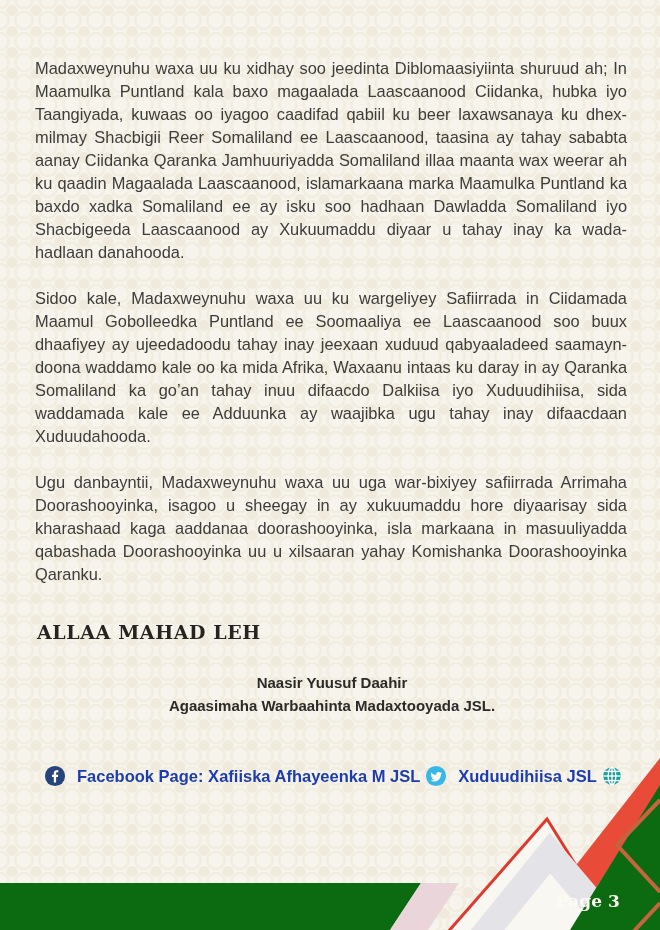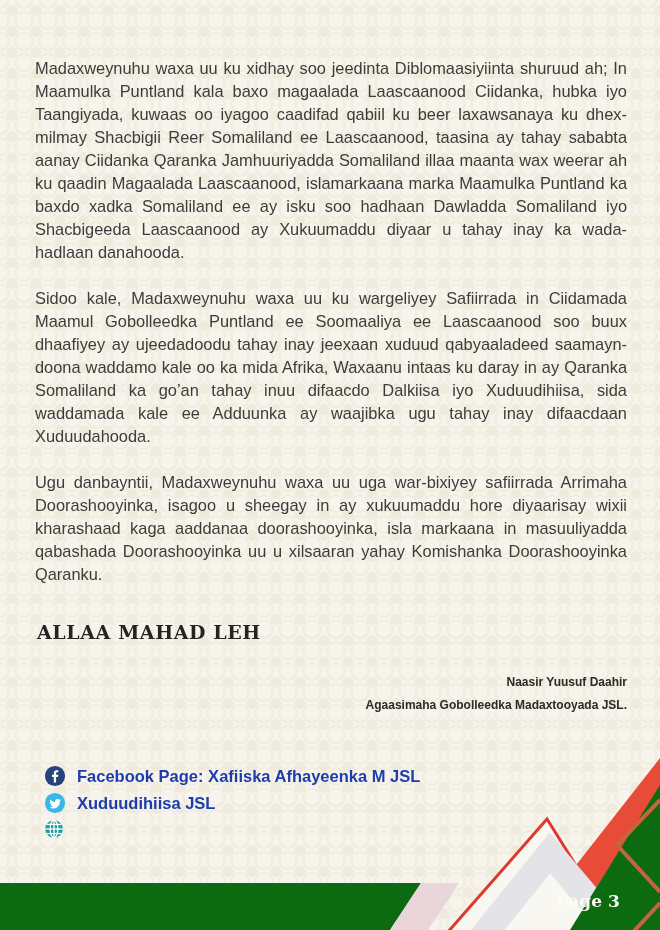--- a/index.html
+++ b/index.html
@@ -20,50 +20,50 @@
     position:absolute;top:57px;left:35px;width:592px;
     color:#3d3c3a;font-size:16.4px;line-height:23px;text-align:justify;
   }
   .content p{margin:0 0 23px 0;}
   .closing-heading{
     font-family:"DejaVu Serif", serif;
     font-size:19px;font-weight:bold;letter-spacing:.6px;
     color:#262420;margin:35px 0 14px 2px;text-align:left;
   }
   .signature{
-    margin:27px 0 0 2px;font-weight:bold;font-size:12px;line-height:23px;
-    color:#2b2a28;text-align:right;
+    margin:27px 0 0 2px;font-weight:bold;font-size:15px;line-height:23px;
+    color:#2b2a28;text-align:center;
   }
   .social{
     position:absolute;left:44px;top:765px;
-    display:flex;flex-direction:column;gap:5px;
+    display:flex;flex-direction:row;gap:5px;
   }
   .social-row{
     display:flex;align-items:center;gap:11px;
     color:#1d3cae;font-weight:bold;font-size:16.5px;
     text-decoration:none;line-height:22px;
   }
   .social-row .ic{width:22px;height:22px;flex:0 0 22px;}
   .footer-art{position:absolute;left:0;bottom:0;width:660px;height:200px;display:block;}
 </style>
 </head>
 <body>
 
 <div class="page">
 
   <div class="content">
     <p>Madaxweynuhu waxa uu ku xidhay soo jeedinta Diblomaasiyiinta shuruud ah; In Maamulka Puntland kala baxo magaalada Laascaanood Ciidanka, hubka iyo Taangiyada, kuwaas oo iyagoo caadifad qabiil ku beer laxawsanaya ku dhex-milmay Shacbigii Reer Somaliland ee Laascaanood, taasina ay tahay sababta aanay Ciidanka Qaranka Jamhuuriyadda Somaliland illaa maanta wax weerar ah ku qaadin Magaalada Laascaanood, islamarkaana marka Maamulka Puntland ka baxdo xadka Somaliland ee ay isku soo hadhaan Dawladda Somaliland iyo Shacbigeeda Laascaanood ay Xukuumaddu diyaar u tahay inay ka wada-hadlaan danahooda.</p>
     <p>Sidoo kale, Madaxweynuhu waxa uu ku wargeliyey Safiirrada in Ciidamada Maamul Gobolleedka Puntland ee Soomaaliya ee Laascaanood soo buux dhaafiyey ay ujeedadoodu tahay inay jeexaan xuduud qabyaaladeed saamayn-doona waddamo kale oo ka mida Afrika, Waxaanu intaas ku daray in ay Qaranka Somaliland ka go’an tahay inuu difaacdo Dalkiisa iyo Xuduudihiisa, sida waddamada kale ee Adduunka ay waajibka ugu tahay inay difaacdaan Xuduudahooda.</p>
-    <p>Ugu danbayntii, Madaxweynuhu waxa uu uga war-bixiyey safiirrada Arrimaha Doorashooyinka, isagoo u sheegay in ay xukuumaddu hore diyaarisay wixii kharashaad kaga aaddanaa doorashooyinka, isla markaana in masuuliyadda qabashada Doorashooyinka uu u xilsaaran yahay Komishanka Doorashooyinka Qaranku.</p>
+    <p>Ugu danbayntii, Madaxweynuhu waxa uu uga war-bixiyey safiirrada Arrimaha Doorashooyinka, isagoo u sheegay in ay xukuumaddu hore diyaarisay sida kharashaad kaga aaddanaa doorashooyinka, isla markaana in masuuliyadda qabashada Doorashooyinka uu u xilsaaran yahay Komishanka Doorashooyinka Qaranku.</p>
 
     <div class="closing-heading">ALLAA MAHAD LEH</div>
 
     <div class="signature">
       <div>Naasir Yuusuf Daahir</div>
-      <div>Agaasimaha Gobolleedka Madaxtooyada JSL.</div>
+      <div>Agaasimaha Warbaahinta Madaxtooyada JSL.</div>
     </div>
   </div>
 
   <div class="social">
 
     <div class="social-row">
       <svg class="ic" viewBox="0 0 24 24">
         <circle cx="12" cy="12" r="11" fill="#26437c"></circle>
         <path fill="#ffffff" d="M13.2 19v-6h2l.35-2.4H13.2V9.1c0-.7.25-1.2 1.3-1.2h1.15V5.8c-.25-.03-1-.1-1.85-.1-1.85 0-3.1 1.1-3.1 3.15v1.75H8.7V13h2v6h2.5z"></path>
       </svg>

